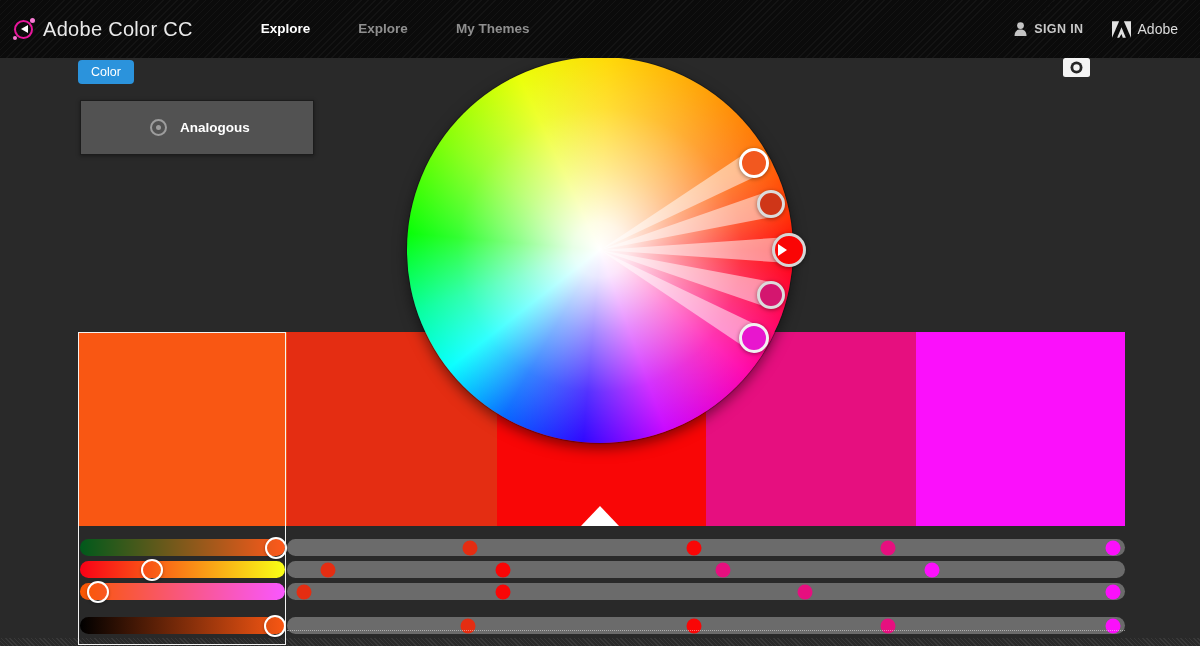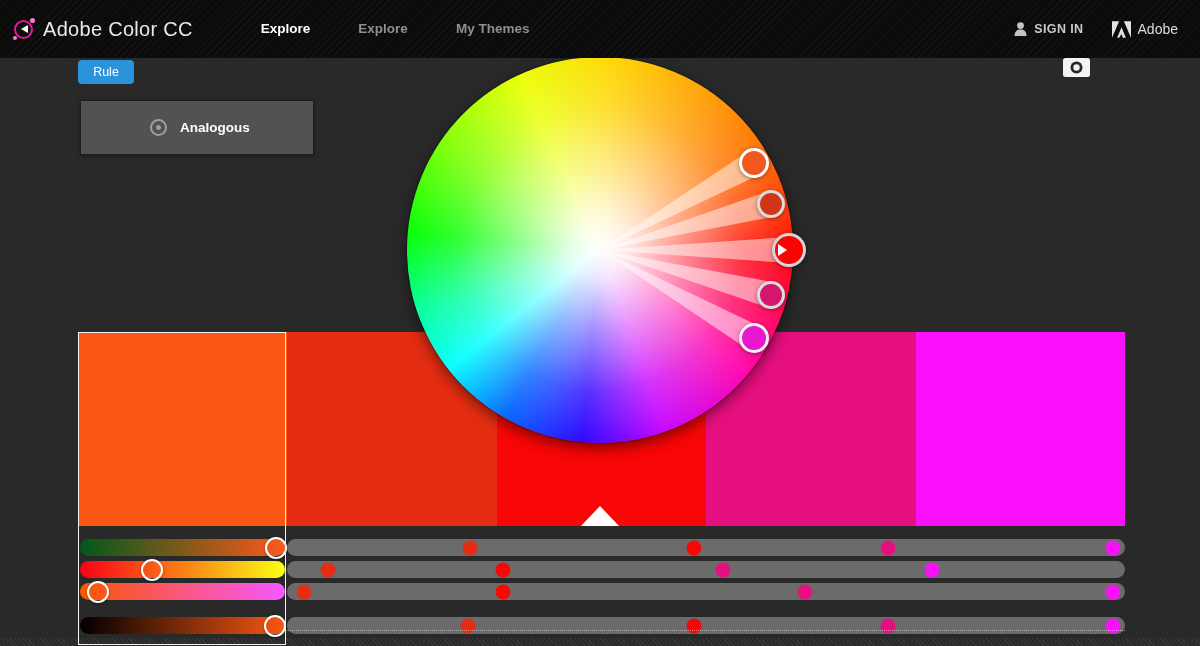--- a/index.html
+++ b/index.html
@@ -155,21 +155,21 @@
         <svg class="icon-svg" width="19" height="17" viewBox="0 0 24 21">
           <polygon points="0,0 9,0 0,21" fill="#e2e2e2"></polygon>
           <polygon points="15,0 24,0 24,21" fill="#e2e2e2"></polygon>
           <polygon points="12,7.5 17.5,21 13.6,21 12,16.2 9.1,21 6.5,21" fill="#e2e2e2"></polygon>
         </svg>
         <span class="adobe-label">Adobe</span>
       </div>
     </div>
   </div>
 
-  <button class="save-btn">Rule</button>
+  <button class="save-btn">Color</button>
 
   <div class="camera-btn">
     <svg class="icon-svg" width="32" height="26" viewBox="0 0 32 26">
       <rect x="3" y="1.5" width="8" height="5" rx="1" fill="#f4f4f4"></rect>
       <rect x="1" y="4" width="27" height="19" rx="2.5" fill="#f4f4f4"></rect>
       <circle cx="14.5" cy="13.5" r="6" fill="#262626"></circle>
       <circle cx="14.5" cy="13.5" r="3.2" fill="#f4f4f4"></circle>
     </svg>
   </div>
 

